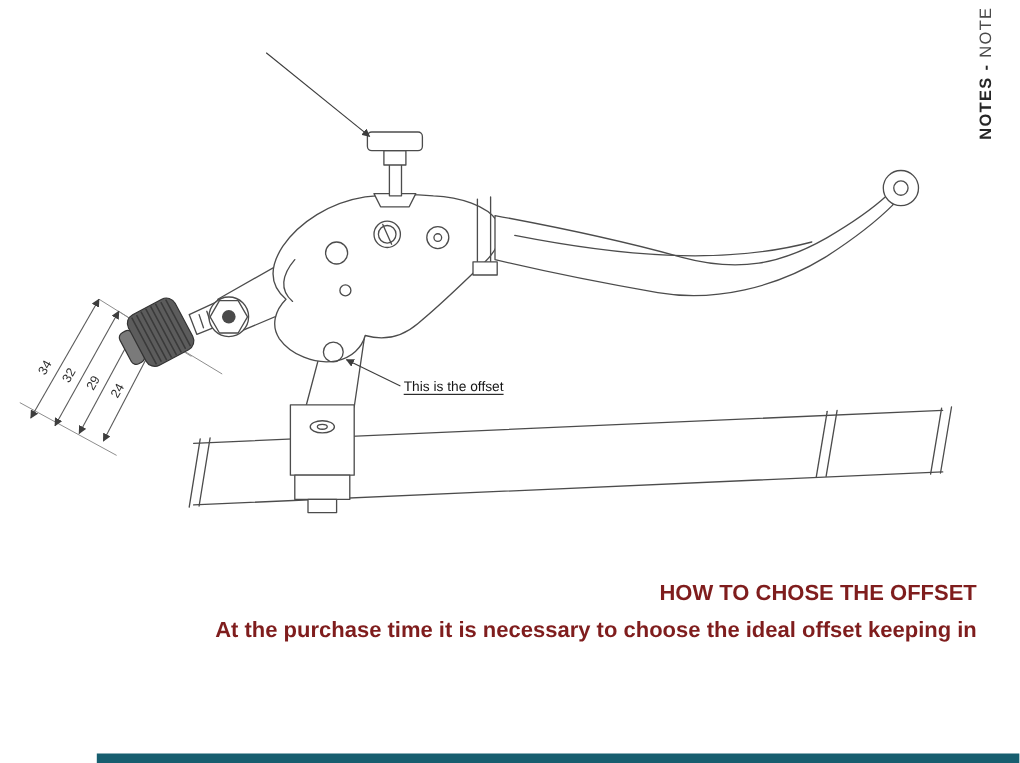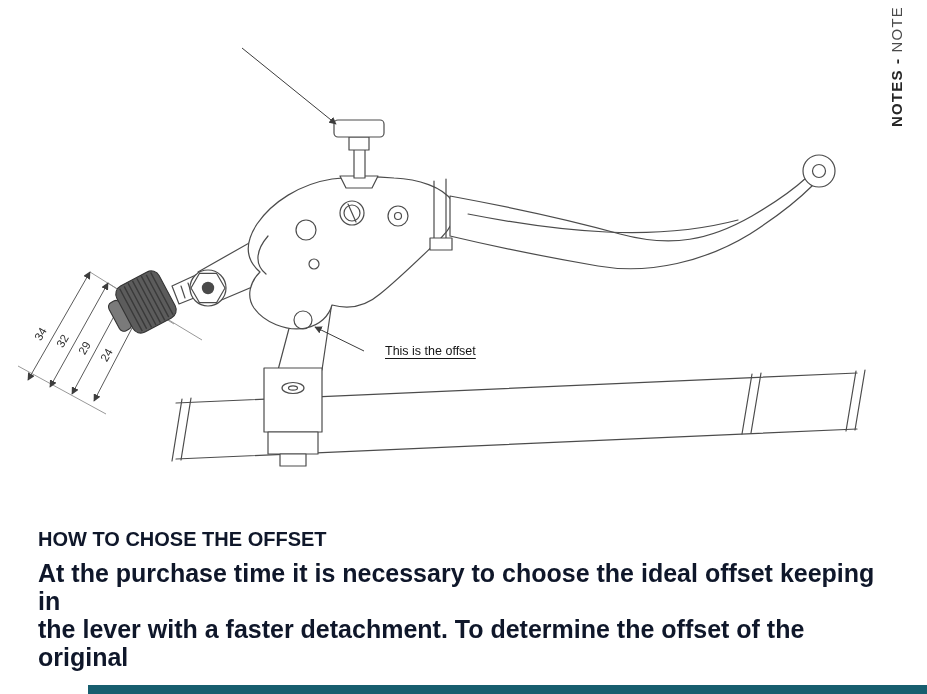--- a/index.html
+++ b/index.html
@@ -18,34 +18,34 @@
   .side-label .l { font-weight:normal; color:#4a4a4a; }
 
   
   .drawing { position:absolute; left:0; top:0; width:927px; height:520px; }
 
   .callout {
     position:absolute; font-size:12.5px; color:#161616;
     text-decoration:underline; text-underline-offset:3px; white-space:nowrap;
   }
   .callout.reg    { left:142px; top:29px; }
-  .callout.offset { left:385px; top:344px; }
+  .callout.offset { left:367px; top:344px; }
 
   
   .ln  { fill:none; stroke:#4c4c4c; stroke-width:1.2; stroke-linecap:round; stroke-linejoin:round; }
   .wh  { fill:#ffffff; stroke:#4c4c4c; stroke-width:1.2; stroke-linejoin:round; }
   .dim { fill:none; stroke:#5a5a5a; stroke-width:1; }
   .ext { fill:none; stroke:#8c8c8c; stroke-width:0.9; }
   .ldr { fill:none; stroke:#3c3c3c; stroke-width:1; }
   svg text { font-family:"Liberation Sans", sans-serif; font-size:11.5px; fill:#2f2f2f; }
 
   
-  .content { position:absolute; left:38px; top:528px; width:850px; color:#0f172a; }
+  .content { position:absolute; left:38px; top:528px; width:850px; color:#7f1d1d;text-align:right; }
   .content .heading { font-size:20px; font-weight:bold; margin:0 0 8px 0; }
-  .content .bodyline { font-size:25px; font-weight:bold; line-height:28px; }
+  .content .bodyline { font-size:20px; font-weight:bold; line-height:28px; }
 
   .footer-bar { position:absolute; left:88px; right:0; bottom:0; height:9px; background:#175e6f; }
 </style>
 </head>
 <body>
 
 <div class="page">
 
   <div class="side-label">
     <span class="b">NOTES - </span><span class="l">NOTE</span>
@@ -141,18 +141,17 @@
 
     <path class="ldr" d="M242 48 L336 124" marker-end="url(#arr)"></path>
     <path class="ldr" d="M364 351 L315 327" marker-end="url(#arr)"></path>
   </svg>
 
   <div class="callout offset">This is the offset</div>
 
   <div class="content">
     <div class="heading">HOW TO CHOSE THE OFFSET</div>
     <div class="bodyline">At the purchase time it is necessary to choose the ideal offset keeping in</div>
-    <div class="bodyline">the lever with a faster detachment. To determine the offset of the original</div>
   </div>
 
   <div class="footer-bar" style="background: rgb(23, 94, 111);"></div>
 
 </div>
 
 </body></html>

